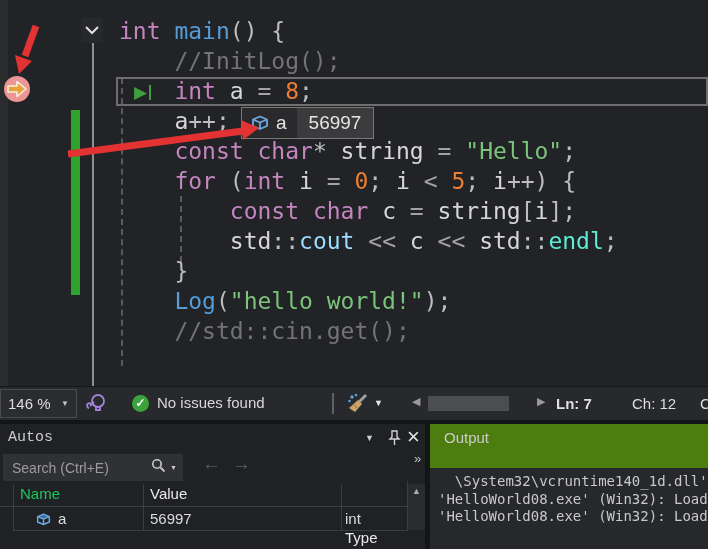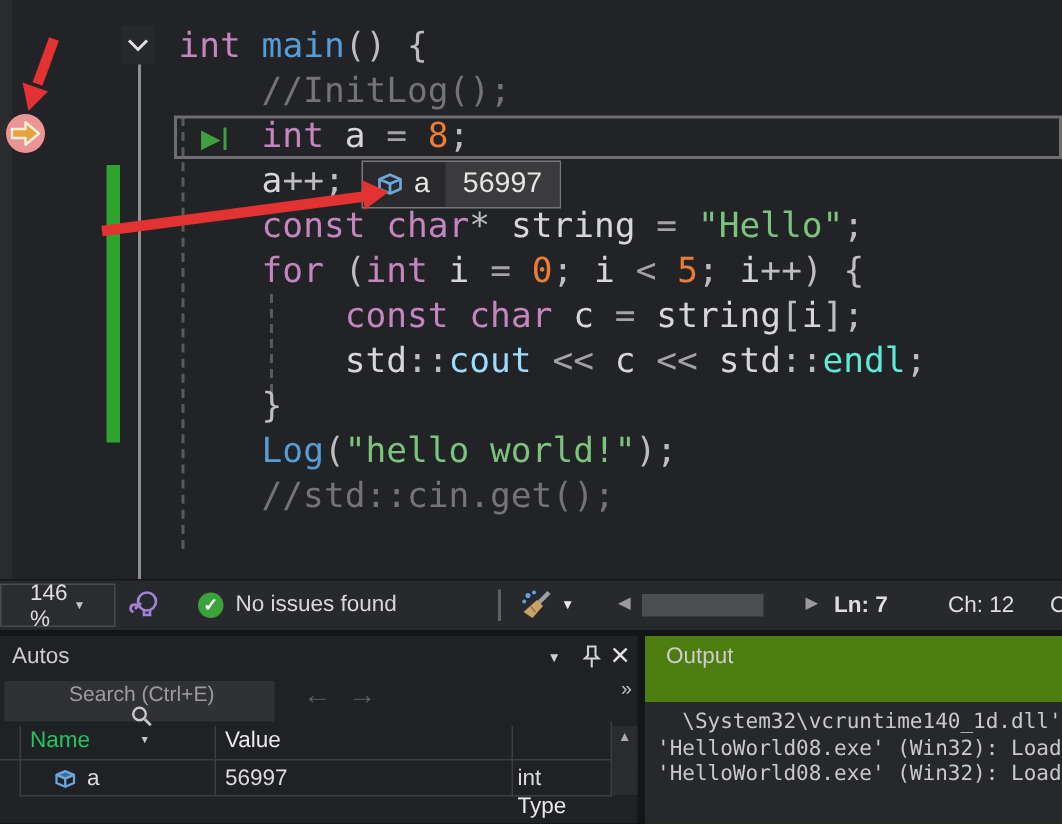--- a/index.html
+++ b/index.html
@@ -38,45 +38,45 @@
   .datatip .cube { display:flex; align-items:center; padding:0 6px 0 8px; }
   .dt-name { padding-right:10px; }
   .dt-val { background:#3B3B3E; height:100%; display:flex; align-items:center; padding:0 12px; }
 
   .arrows { position:absolute; left:0; top:0; width:708px; height:386px; z-index:50; pointer-events:none; }
 
   
   .statusbar { position:absolute; left:0; top:386px; width:708px; height:34px; background:#28292C;
                border-top:1px solid #161718; color:#DFDFDF; font-size:15px; }
   .zoom-combo { position:absolute; left:0; top:2px; width:77px; height:29px; background:#2B2C2F;
-                border:1px solid #4A4B4E; display:flex; align-items:center; padding:0 19px; }
+                border:1px solid #4A4B4E; display:flex; align-items:center; padding:0 7px; }
   .zoom-combo .zlabel { flex:1; }
   .caret { font-size:8px; color:#C4C4C4; }
   .qa-icon { position:absolute; left:86px; top:5px; }
   .check { position:absolute; left:132px; top:8px; width:17px; height:17px; border-radius:50%;
            background:#3CA33C; color:#fff; font-size:12px; line-height:17px; text-align:center; font-weight:bold; }
   .msg { position:absolute; left:157px; top:7px; color:#D8D8D8; }
   .sep { position:absolute; left:332px; top:6px; width:2px; height:21px; background:#616161; }
   .broom { position:absolute; left:345px; top:4px; }
   .caret2 { position:absolute; left:374px; top:11px; font-size:9px; color:#E8E8E8; }
   .hsb-left  { position:absolute; left:412px; top:8px; font-size:11px; color:#9A9A9A; }
   .hsb-thumb { position:absolute; left:428px; top:9px; width:81px; height:15px; background:#4C4D50; }
   .hsb-right { position:absolute; left:537px; top:8px; font-size:11px; color:#9A9A9A; }
   .ln { position:absolute; left:556px; top:8px;font-weight:bold; }
   .ch { position:absolute; left:632px; top:8px; }
   .colc { position:absolute; left:700px; top:8px; }
 
   
   .autos { position:absolute; left:0; top:424px; width:425px; height:125px; background:#1F2124; color:#CCCCCC; }
-  .autos-title { position:absolute; left:8px; top:5px; font-size:15px; }
+  .autos-title { position:absolute; left:8px; top:5px; font-size:15px;font-family:Liberation Mono, monospace; }
   .win-caret { position:absolute; left:365px; top:9px; font-size:9px; color:#CFCFCF; }
   .pin { position:absolute; left:388px; top:6px; }
   .close-x { position:absolute; left:407px; top:0px; font-size:22px; color:#E2E2E2; }
   .searchbox { position:absolute; left:3px; top:30px; width:180px; height:27px; background:#303134;
-               display:flex; align-items:center; padding:0 6px 0 9px;flex-direction:column; }
+               display:flex; align-items:center; padding:0 6px 0 9px; }
   .searchbox .ph { flex:1; font-size:14px; color:#9C9C9C; }
   .searchbox .scaret { font-size:7px; color:#C8C8C8; margin-left:4px; }
   .nav-back { position:absolute; left:202px; top:29px; font-size:19px; color:#5D5E60; }
   .nav-fwd  { position:absolute; left:232px; top:29px; font-size:19px; color:#5D5E60; }
   .overflow { position:absolute; left:414px; top:27px; font-size:13px; color:#C0C0C0; }
   .grid-hline1 { position:absolute; left:0; top:82px; width:425px; height:1px; background:#3C3D40; }
   .grid-hline2 { position:absolute; left:13px; top:106px; width:395px; height:1px; background:#3C3D40; }
   .vline { position:absolute; width:1px; background:#3C3D40; }
   .v0 { left:13px;  top:60px; height:47px; }
   .v1 { left:143px; top:60px; height:47px; }

